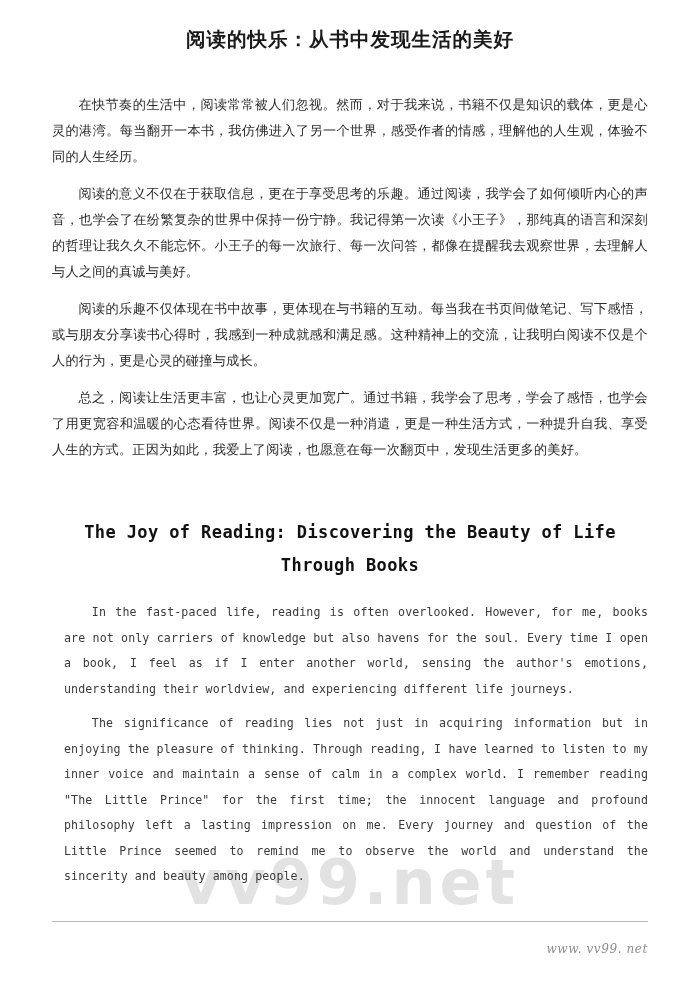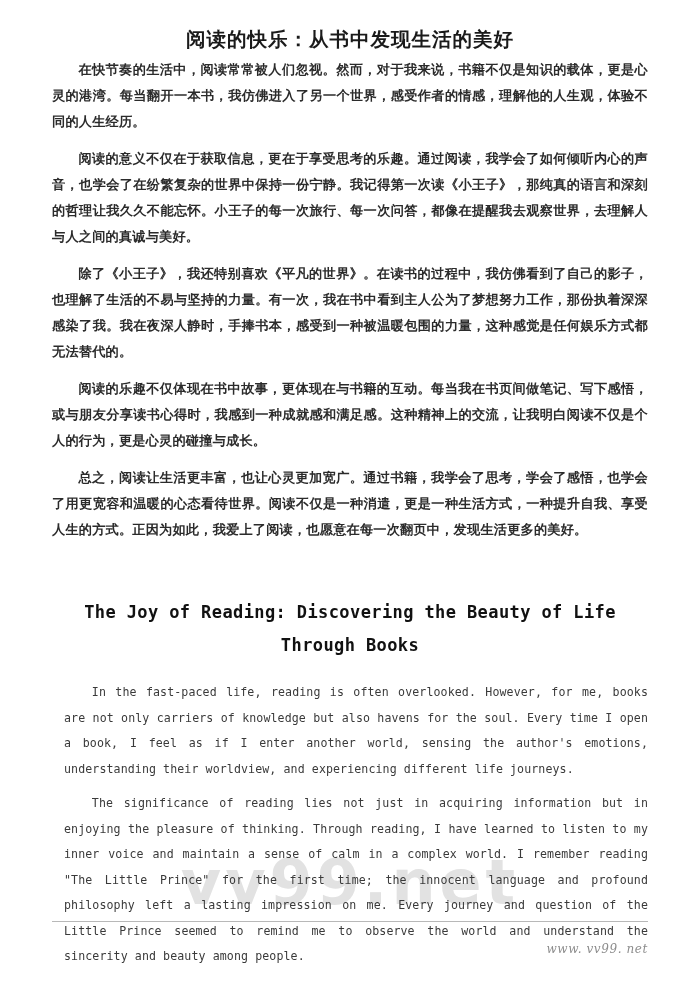--- a/index.html
+++ b/index.html
@@ -54,22 +54,21 @@
     text-align: center;
     font-family: "DejaVu Serif", "Liberation Serif", serif;
     font-weight: bold;
     font-size: 19.5px;
     letter-spacing: 1px;
     color: #1a1a1a;
     line-height: 1.3;
   }
 
   .cn-body {
-    margin-top: 5px;
-    font-weight: bold;
+    margin-top: 40px;
   }
 
   .cn-p {
     margin: 0 0 11px 0;
     text-indent: 2em;
     text-align: justify;
     text-align-last: left;
     font-family: "DejaVu Serif", "Liberation Serif", serif;
     font-size: 13.2px;
     line-height: 26px;
@@ -136,21 +135,20 @@
 
   <div class="watermark">vv99.net</div>
 
   <div class="content">
 
     <h1 class="cn-title">阅读的快乐：从书中发现生活的美好</h1>
 
     <div class="cn-body">
       <p class="cn-p">在快节奏的生活中，阅读常常被人们忽视。然而，对于我来说，书籍不仅是知识的载体，更是心灵的港湾。每当翻开一本书，我仿佛进入了另一个世界，感受作者的情感，理解他的人生观，体验不同的人生经历。</p>
       <p class="cn-p">阅读的意义不仅在于获取信息，更在于享受思考的乐趣。通过阅读，我学会了如何倾听内心的声音，也学会了在纷繁复杂的世界中保持一份宁静。我记得第一次读《小王子》，那纯真的语言和深刻的哲理让我久久不能忘怀。小王子的每一次旅行、每一次问答，都像在提醒我去观察世界，去理解人与人之间的真诚与美好。</p>
-      <p class="cn-p">除了《小王子》，我还特别喜欢《平凡的世界》。在读书的过程中，我仿佛看到了自己的影子，也理解了生活的不易与坚持的力量。有一次，我在书中看到主人公为了梦想努力工作，那份执着深深感染了我。我在夜深人静时，手捧书本，感受到一种被温暖包围的力量，这种感觉是任何娱乐方式都无法替代的。</p>
       <p class="cn-p">阅读的乐趣不仅体现在书中故事，更体现在与书籍的互动。每当我在书页间做笔记、写下感悟，或与朋友分享读书心得时，我感到一种成就感和满足感。这种精神上的交流，让我明白阅读不仅是个人的行为，更是心灵的碰撞与成长。</p>
       <p class="cn-p">总之，阅读让生活更丰富，也让心灵更加宽广。通过书籍，我学会了思考，学会了感悟，也学会了用更宽容和温暖的心态看待世界。阅读不仅是一种消遣，更是一种生活方式，一种提升自我、享受人生的方式。正因为如此，我爱上了阅读，也愿意在每一次翻页中，发现生活更多的美好。</p>
     </div>
 
     <h2 class="en-title">The Joy of Reading: Discovering the Beauty of Life Through Books</h2>
 
     <div class="en-body">
       <p class="en-p">In the fast-paced life, reading is often overlooked. However, for me, books are not only carriers of knowledge but also havens for the soul. Every time I open a book, I feel as if I enter another world, sensing the author's emotions, understanding their worldview, and experiencing different life journeys.</p>
       <p class="en-p">The significance of reading lies not just in acquiring information but in enjoying the pleasure of thinking. Through reading, I have learned to listen to my inner voice and maintain a sense of calm in a complex world. I remember reading "The Little Prince" for the first time; the innocent language and profound philosophy left a lasting impression on me. Every journey and question of the Little Prince seemed to remind me to observe the world and understand the sincerity and beauty among people.</p>
 

